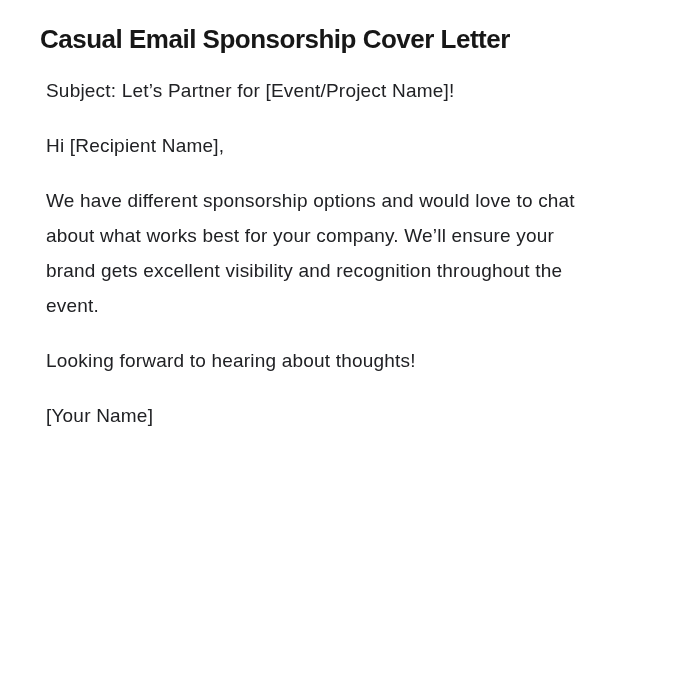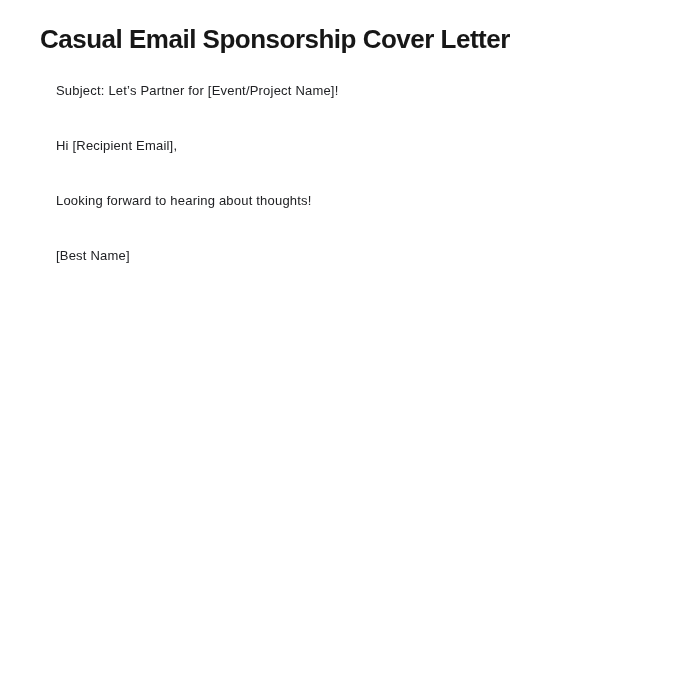--- a/index.html
+++ b/index.html
@@ -23,39 +23,43 @@
   }
   .doc-title {
     margin: 0 0 17px 0;
     font-size: 26px;
     line-height: 34px;
     font-weight: 700;
     letter-spacing: -0.5px;
     color: #171717;
   }
   .para {
-    margin: 0 0 20px 16px;
-    font-size: 13px;
+    margin: 0 0 20px 6px;
+    font-size: 19px;
     line-height: 35px;
     letter-spacing: 0.2px;
     font-weight: 400;
     color: #202124;
     white-space: pre-line; 
     max-width: 600px;
   }
 </style>
 </head>
 <body>
 
 <main class="page">
   <h1 class="doc-title">Casual Email Sponsorship Cover Letter</h1>
 
   <p class="para">Subject: Let’s Partner for [Event/Project Name]!</p>
 
-  <p class="para">Hi [Recipient Email],</p>
+  <p class="para">Hi [Recipient Name],</p>
 
 
+  <p class="para">We have different sponsorship options and would love to chat
+about what works best for your company. We’ll ensure your
+brand gets excellent visibility and recognition throughout the
+event.</p>
 
   <p class="para">Looking forward to hearing about thoughts!</p>
 
 
-  <p class="para">[Best Name]</p>
+  <p class="para">[Your Name]</p>
 </main>
 
 </body></html>

